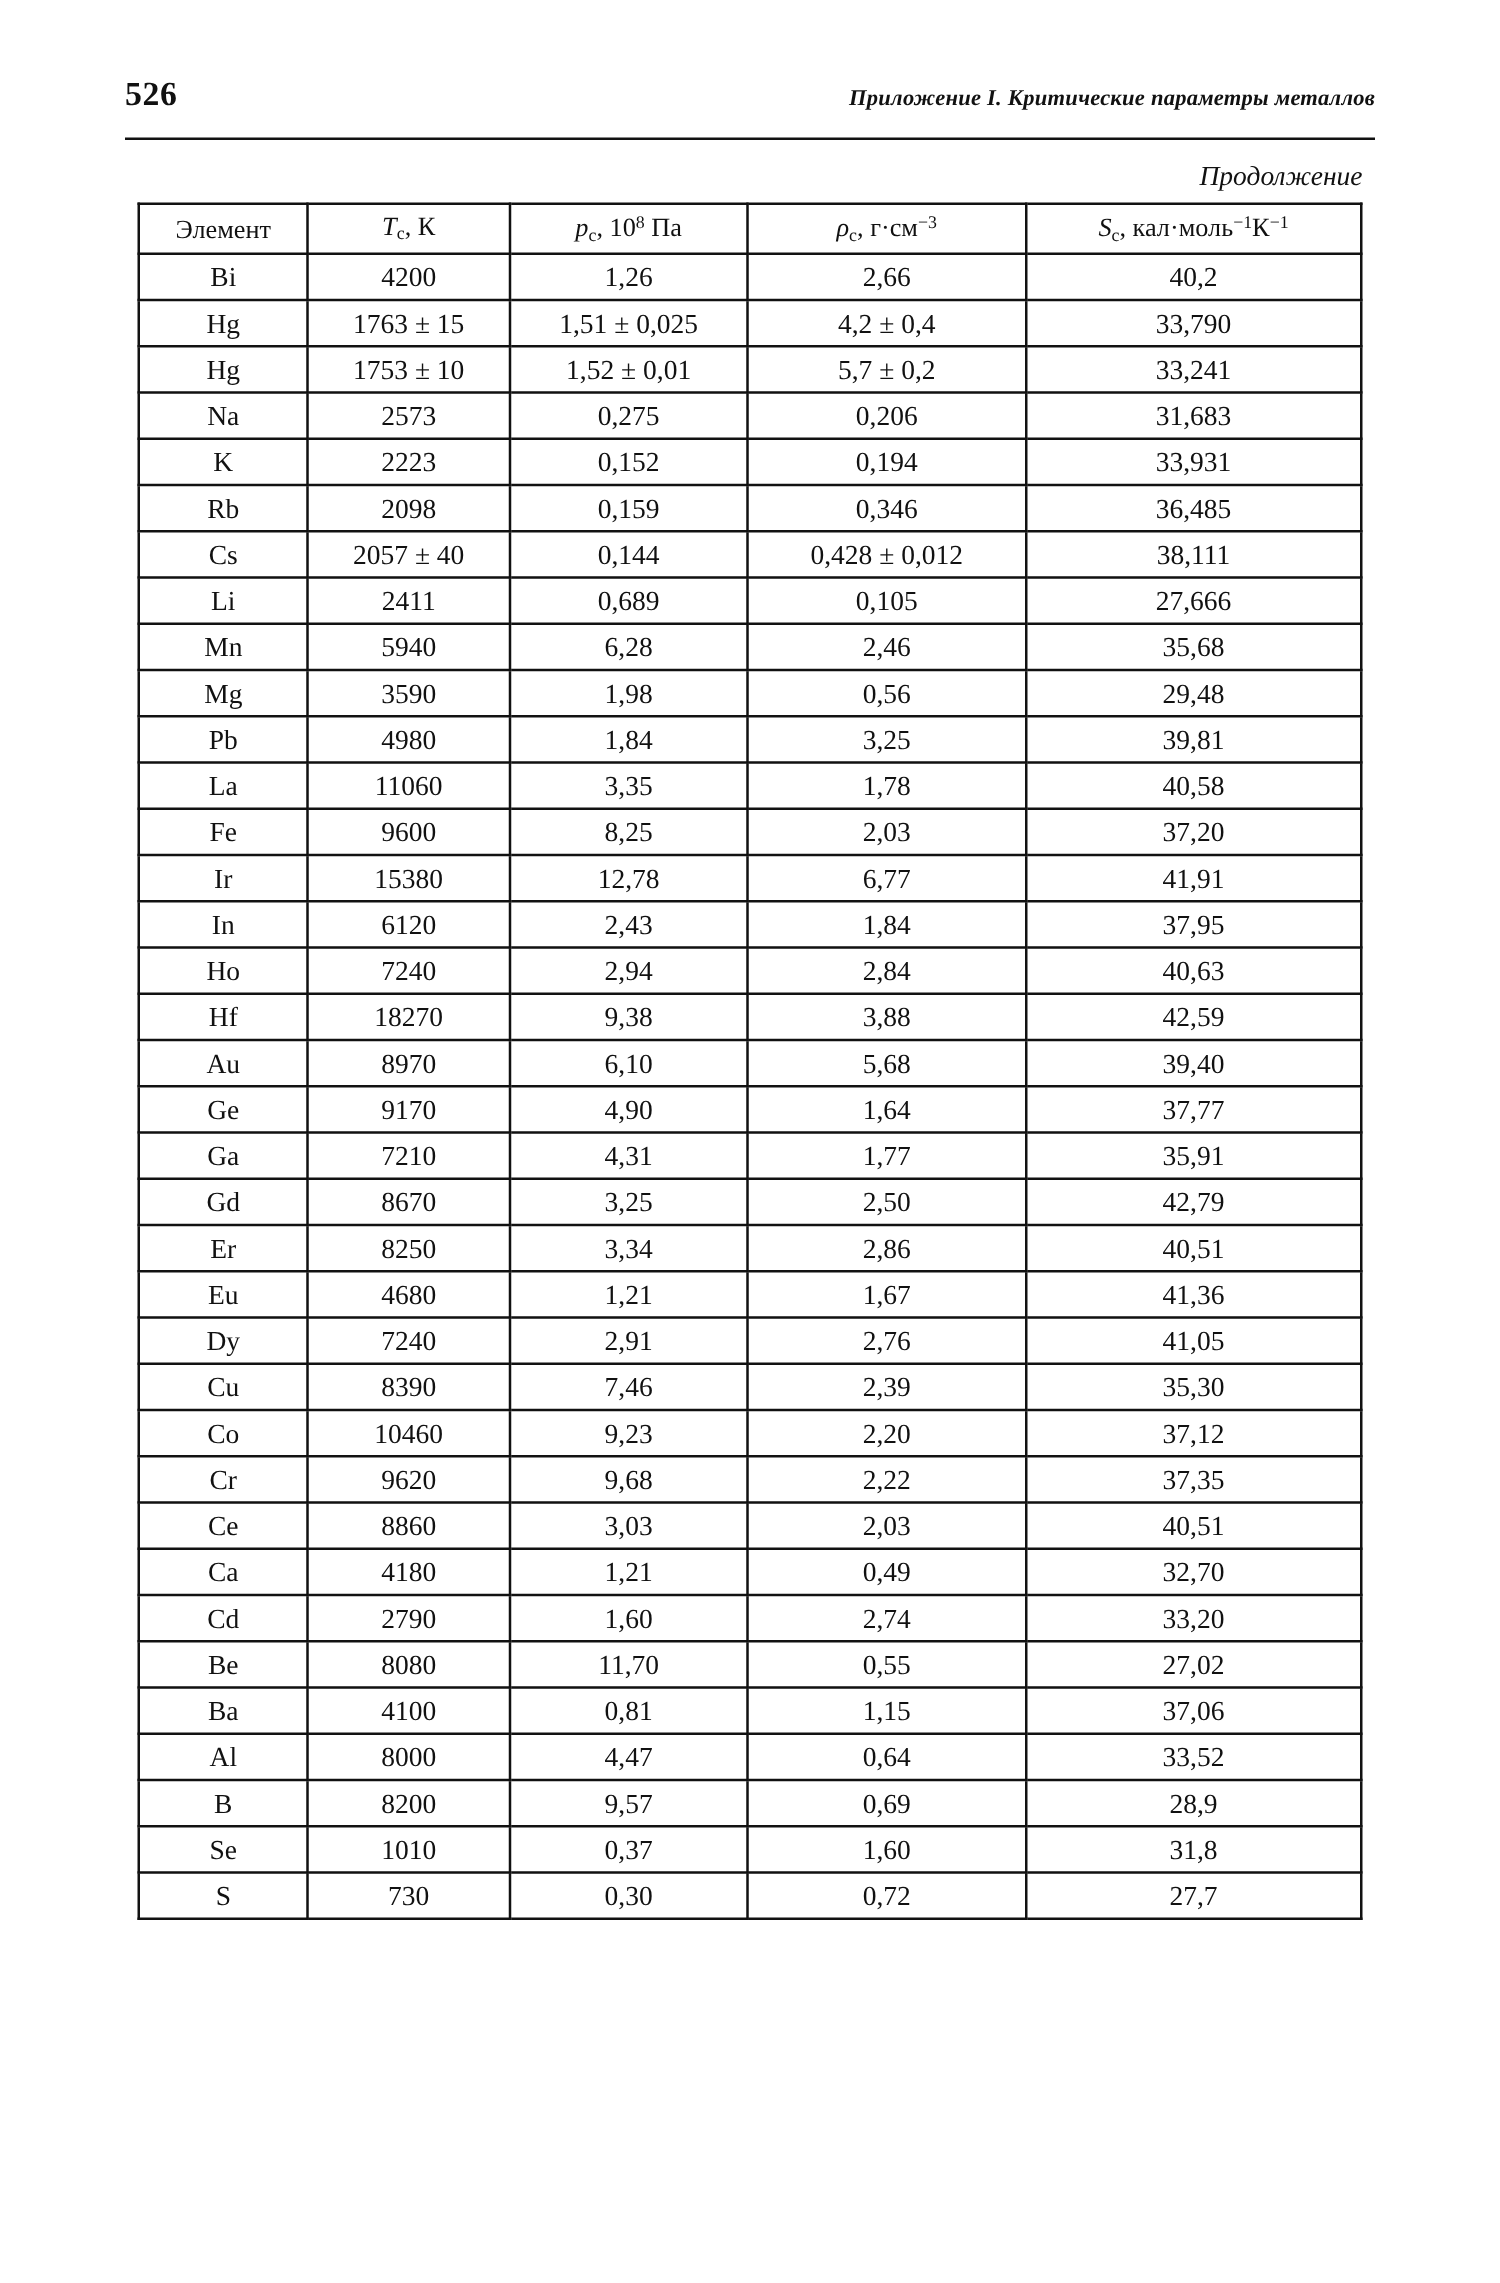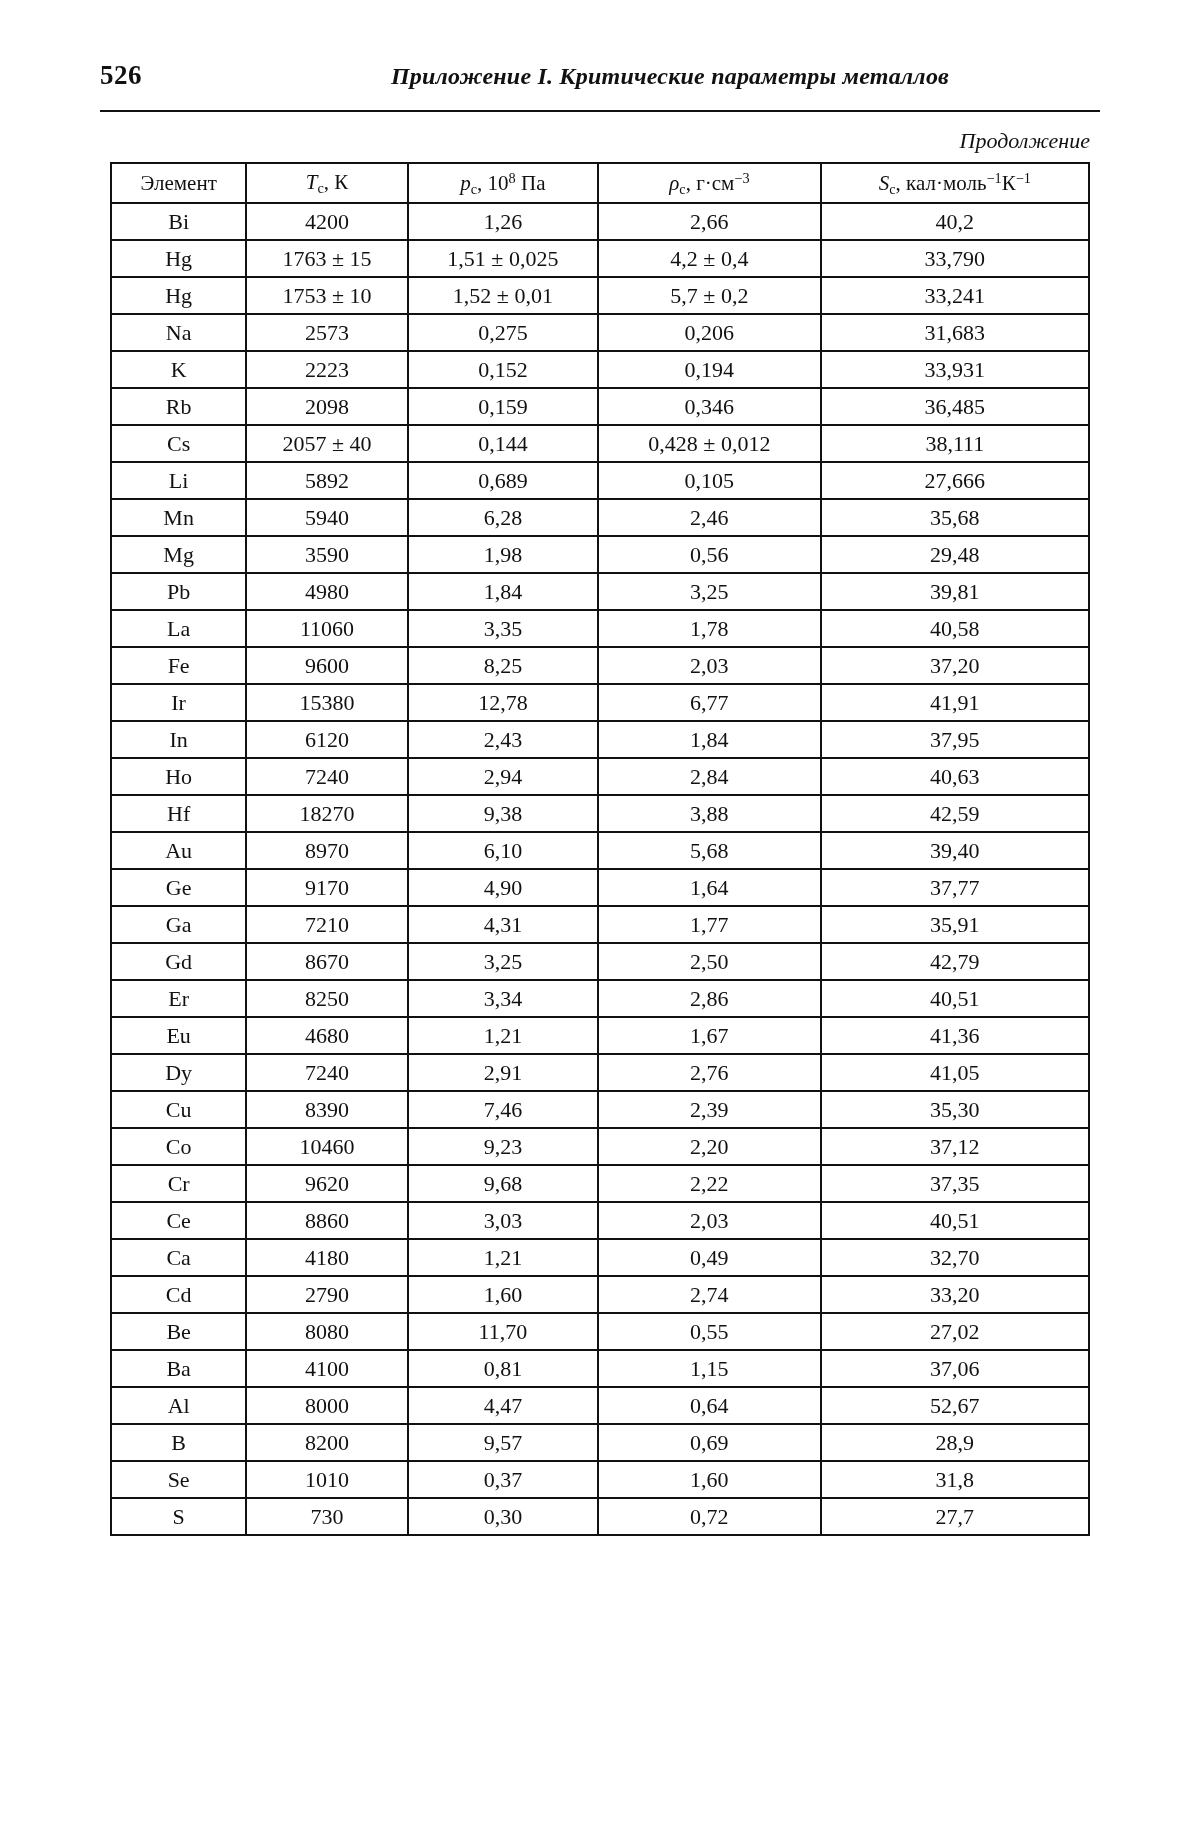--- a/index.html
+++ b/index.html
@@ -32,26 +32,26 @@
     align-items: baseline;
   }
   .page-number {
     font-size: 27px;
     font-weight: bold;
     font-family: "Liberation Serif", serif;
     letter-spacing: 0.5px;
     width: 110px;
   }
   .header-title {
-    font-size: 24px;
+    font-size: 18px;
     font-style: italic;
     font-weight: bold;
     font-family: "Liberation Serif", serif;
     flex: 1;
-    text-align: center;
+    text-align: right;
     padding-left: 30px;
     letter-spacing: 0.2px;
   }
   .header-rule {
     position: absolute;
     top: 110px;
     left: 100px;
     width: 1000px;
     height: 2px;
     background: #111;
@@ -166,21 +166,21 @@
         </tr>
         <tr>
           <td class="elem">Cs</td>
           <td class="tc">2057 ± 40</td>
           <td class="pc">0,144</td>
           <td class="rho">0,428 ± 0,012</td>
           <td class="sc">38,111</td>
         </tr>
         <tr>
           <td class="elem">Li</td>
-          <td class="tc">5892</td>
+          <td class="tc">2411</td>
           <td class="pc">0,689</td>
           <td class="rho">0,105</td>
           <td class="sc">27,666</td>
         </tr>
         <tr>
           <td class="elem">Mn</td>
           <td class="tc">5940</td>
           <td class="pc">6,28</td>
           <td class="rho">2,46</td>
           <td class="sc">35,68</td>
@@ -344,21 +344,21 @@
           <td class="tc">4100</td>
           <td class="pc">0,81</td>
           <td class="rho">1,15</td>
           <td class="sc">37,06</td>
         </tr>
         <tr>
           <td class="elem">Al</td>
           <td class="tc">8000</td>
           <td class="pc">4,47</td>
           <td class="rho">0,64</td>
-          <td class="sc">52,67</td>
+          <td class="sc">33,52</td>
         </tr>
         <tr>
           <td class="elem">B</td>
           <td class="tc">8200</td>
           <td class="pc">9,57</td>
           <td class="rho">0,69</td>
           <td class="sc">28,9</td>
         </tr>
         <tr>
           <td class="elem">Se</td>

